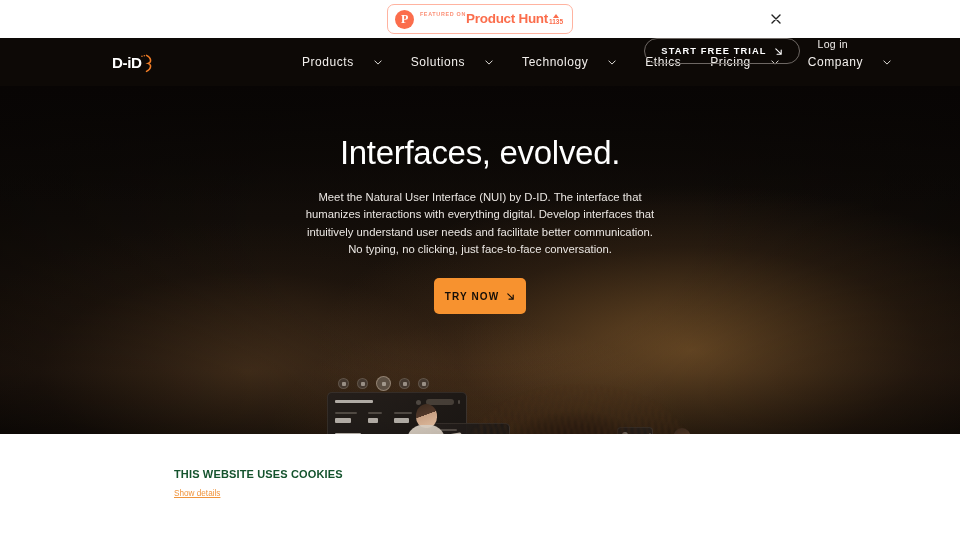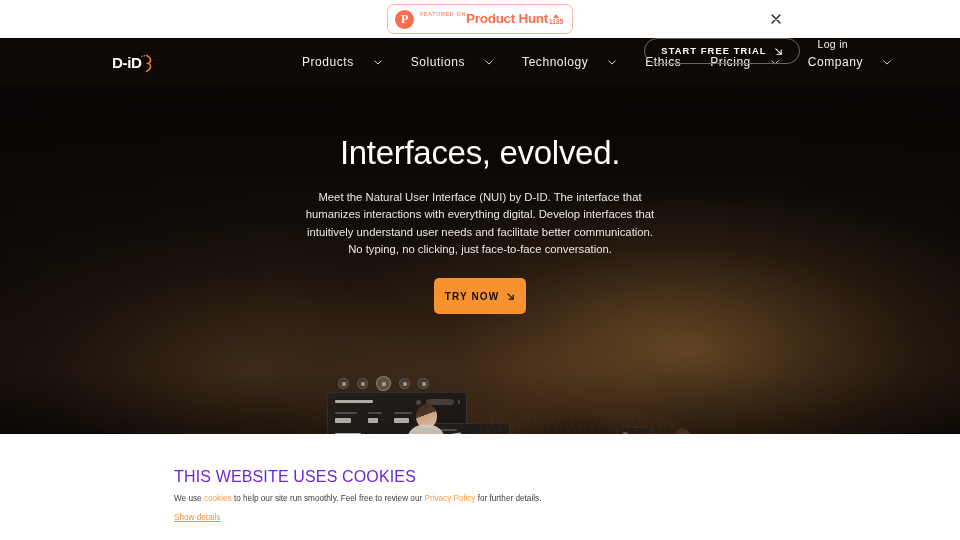--- a/index.html
+++ b/index.html
@@ -229,21 +229,21 @@
   .cookie {
     position: absolute; left: 0; top: 434px; width: 960px; height: 106px;
     background: #ffffff;
     z-index: 20;
   }
   .cookie-inner {
     position: relative; width: 960px; height: 106px;
   }
   .cookie-text { position: absolute; left: 174px; top: 34px; width: 430px; }
   .cookie-title {
-    font-size: 16px; font-weight: normal; color: #6d28d9;
+    font-size: 11px; font-weight: bold; color: #14532d;
     letter-spacing: 0.15px;
   }
   .cookie-desc {
     margin-top: 7px;
     font-size: 8.2px; color: #3d3d3d; line-height: 1.35;
   }
   .cookie-link { color: #f7a04a; text-decoration: none; cursor: pointer; }
   .cookie-show {
     display: inline-block; margin-top: 9px;
     font-size: 8.2px; color: #f0943c;
@@ -443,21 +443,18 @@
           </svg>
         </span>
       </button>
     </div>
   </div>
 
   <div class="cookie">
     <div class="cookie-inner">
       <div class="cookie-text">
         <div class="cookie-title">THIS WEBSITE USES COOKIES</div>
-        <div class="cookie-desc">
-          <span>We use </span><span class="cookie-link">cookies</span><span> to help our site run smoothly. Feel free to review our </span><span class="cookie-link">Privacy Policy</span><span> for further details.</span>
-        </div>
         <span class="cookie-show">Show details</span>
       </div>
     </div>
   </div>
 
 </div>
 
 </body></html>

